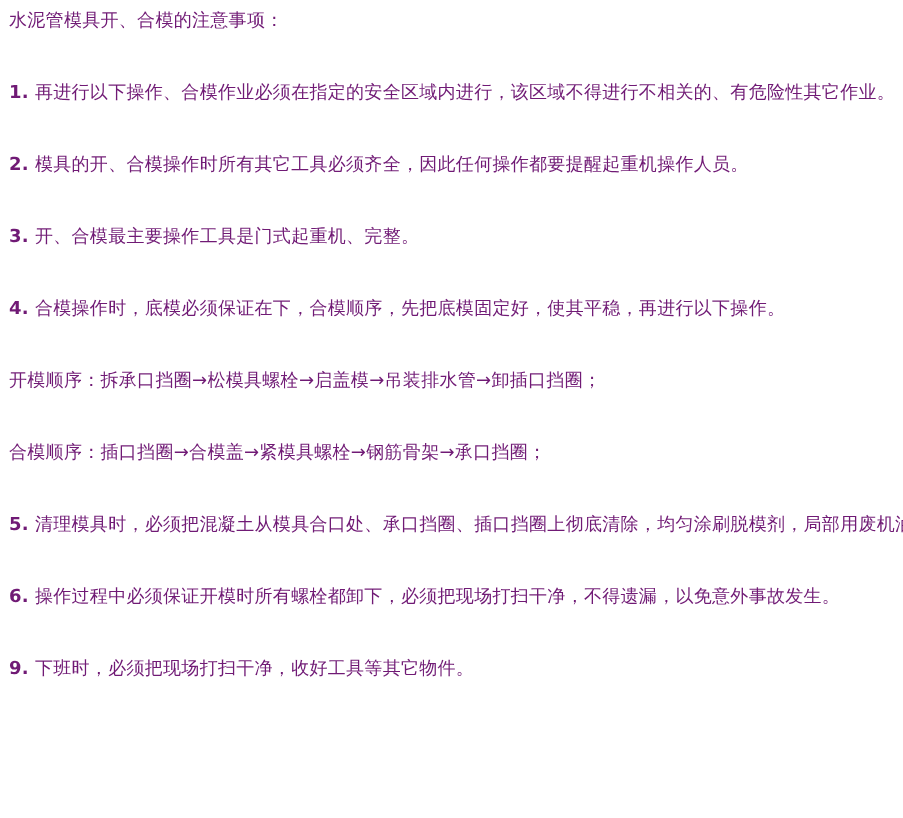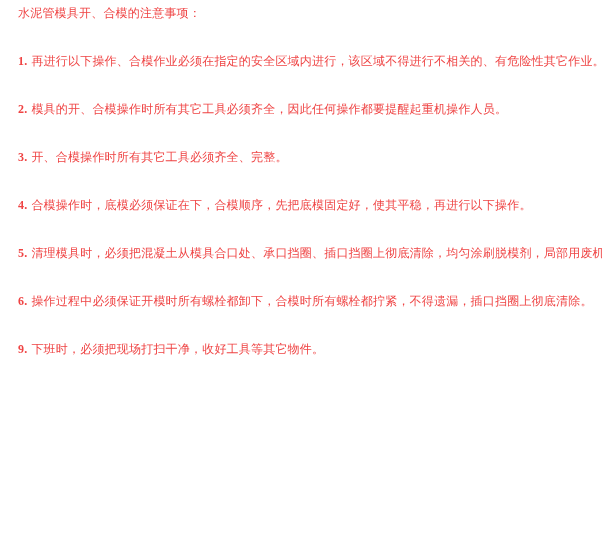--- a/index.html
+++ b/index.html
@@ -9,27 +9,26 @@
     font-family: "DejaVu Sans", "Liberation Sans", sans-serif;
   }
   .page {
     width: 602px;
     min-height: 545px;
     background: #ffffff;
     padding: 6px 4px 0 4px;
     overflow: hidden;
   }
   .line {
-    color: #ef4444;
+    color: #701a75;
     font-size: 12px;
     line-height: 15px;
-    margin: 0 0 33px 14px;
+    margin: 0 0 33px 2px;
     white-space: nowrap;
     letter-spacing: 0.2px;
-    font-family: Liberation Serif, serif;
   }
   .line:last-child { margin-bottom: 0; }
   .num {
     font-weight: bold;
     margin-right: 4px;
   }
   .num:empty { margin-right: 0; }
 </style>
 </head>
 <body>
@@ -42,35 +41,41 @@
 
   <p class="line">
     <span class="num">1.</span><span>再进行以下操作、合模作业必须在指定的安全区域内进行，该区域不得进行不相关的、有危险性其它作业。</span>
   </p>
 
   <p class="line">
     <span class="num">2.</span><span>模具的开、合模操作时所有其它工具必须齐全，因此任何操作都要提醒起重机操作人员。</span>
   </p>
 
   <p class="line">
-    <span class="num">3.</span><span>开、合模操作时所有其它工具必须齐全、完整。</span>
+    <span class="num">3.</span><span>开、合模最主要操作工具是门式起重机、完整。</span>
   </p>
 
   <p class="line">
     <span class="num">4.</span><span>合模操作时，底模必须保证在下，合模顺序，先把底模固定好，使其平稳，再进行以下操作。</span>
   </p>
 
+  <p class="line">
+    <span class="num"></span><span>开模顺序：拆承口挡圈→松模具螺栓→启盖模→吊装排水管→卸插口挡圈；</span>
+  </p>
 
+  <p class="line">
+    <span class="num"></span><span>合模顺序：插口挡圈→合模盖→紧模具螺栓→钢筋骨架→承口挡圈；</span>
+  </p>
 
   <p class="line">
     <span class="num">5.</span><span>清理模具时，必须把混凝土从模具合口处、承口挡圈、插口挡圈上彻底清除，均匀涂刷脱模剂，局部用废机油。</span>
   </p>
 
   <p class="line">
-    <span class="num">6.</span><span>操作过程中必须保证开模时所有螺栓都卸下，合模时所有螺栓都拧紧，不得遗漏，插口挡圈上彻底清除。</span>
+    <span class="num">6.</span><span>操作过程中必须保证开模时所有螺栓都卸下，必须把现场打扫干净，不得遗漏，以免意外事故发生。</span>
   </p>
 
 
 
   <p class="line">
     <span class="num">9.</span><span>下班时，必须把现场打扫干净，收好工具等其它物件。</span>
   </p>
 
 </div>
 

